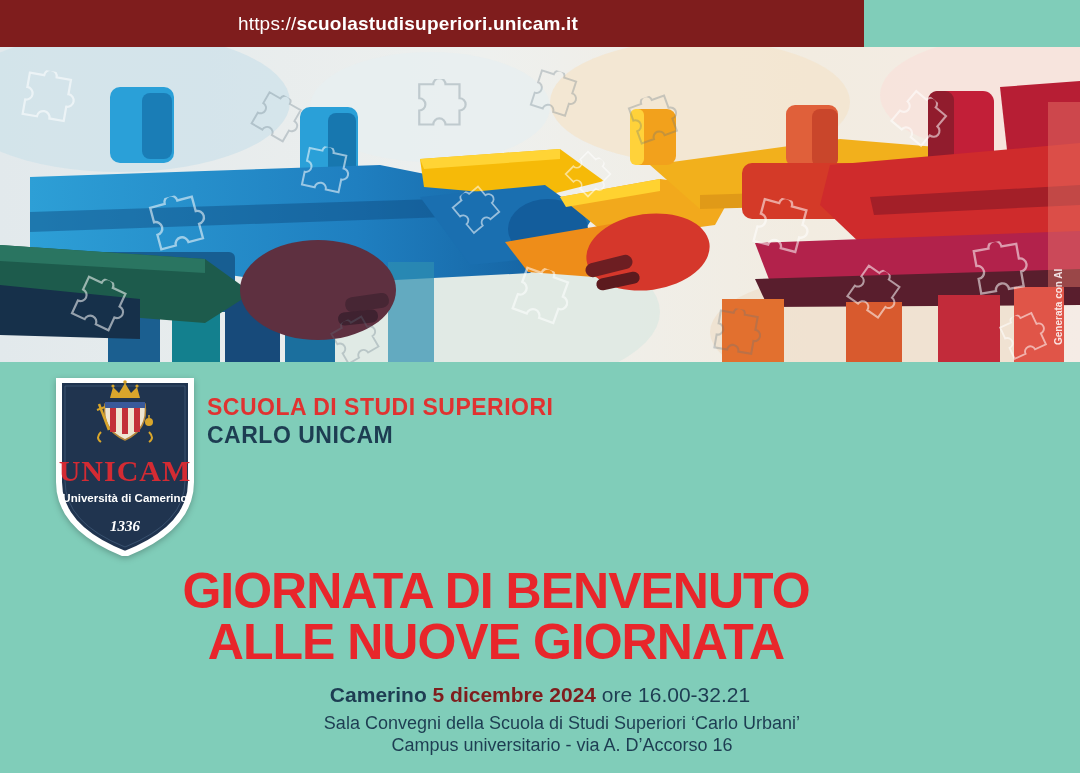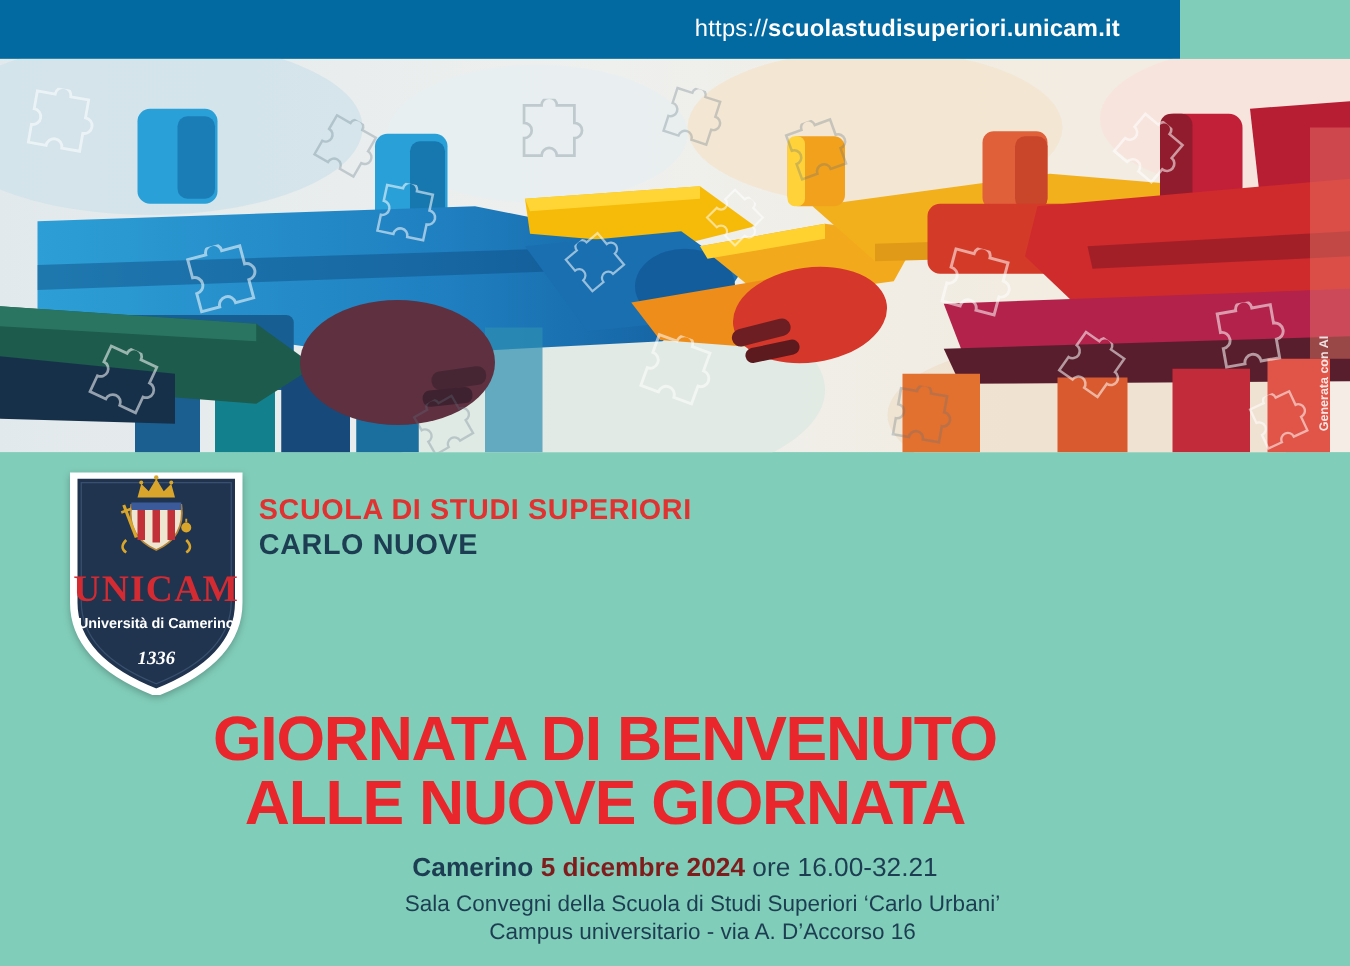--- a/index.html
+++ b/index.html
@@ -7,23 +7,23 @@
   body{
     font-family:"Liberation Sans", sans-serif;
     background:#80cdb9;
     position:relative;
     overflow:hidden;
   }
   .poster{ position:absolute; inset:0; width:1080px; height:773px; background:#80cdb9; }
 
   
   .top-bar{
-    position:absolute; top:0; left:0; width:944px; height:47px;
-    background:#0369a1; color:#ffffff;
-    display:flex; align-items:center; justify-content:flex-end;
+    position:absolute; top:0; left:0; width:864px; height:47px;
+    background:#7f1d1d; color:#ffffff;
+    display:flex; align-items:center; justify-content:center;
     padding-right:48px; font-size:19px; letter-spacing:.2px;
   }
   .top-bar strong{ font-weight:bold; }
 
   
   .hero{
     position:absolute; top:47px; left:0; width:1080px; height:315px;
     overflow:hidden;
   }
   .hero svg{ display:block; width:1080px; height:315px; }
@@ -40,21 +40,21 @@
   }
   .school-name{
     color:#e03230; font-size:23px; font-weight:bold; letter-spacing:.5px;text-align:center;
   }
   .school-dedication{
     color:#1d3d52; font-size:23px; font-weight:bold; letter-spacing:.5px;
   }
 
   
   .event-title{
-    position:absolute; top:566px; left:4px; width:960px;
+    position:absolute; top:566px; left:16px; width:960px;
     text-align:center; color:#e8262b;
     font-weight:900; font-size:50px; line-height:51px; letter-spacing:-1px;
   }
 
   
   .event-details{
     position:absolute; top:683px; left:0; width:1080px;
     text-align:center; color:#1d3d52;
   }
   .event-when{ font-size:21px; margin-bottom:5px; }
@@ -217,21 +217,21 @@
       <path d="M46,54 Q40,60 46,64" stroke="#d9a62b" stroke-width="2" fill="none"></path>
       <path d="M94,54 Q100,60 94,64" stroke="#d9a62b" stroke-width="2" fill="none"></path>
     </g>
     <text x="70" y="103" text-anchor="middle" font-family="Liberation Serif, serif" font-weight="bold" font-size="30" letter-spacing="1" fill="#d42b33">UNICAM</text>
     <text x="70" y="124" text-anchor="middle" font-family="Liberation Sans, sans-serif" font-weight="bold" font-size="11.5" fill="#ffffff">Università di Camerino</text>
     <text x="70" y="153" text-anchor="middle" font-family="Liberation Serif, serif" font-weight="bold" font-style="italic" font-size="15" fill="#ffffff">1336</text>
   </svg>
 
   <div class="school-block">
     <div class="school-name">SCUOLA DI STUDI SUPERIORI</div>
-    <div class="school-dedication">CARLO NUOVE</div>
+    <div class="school-dedication">CARLO UNICAM</div>
   </div>
 
   <div class="event-title">
     <div>GIORNATA DI BENVENUTO</div>
     <div>ALLE NUOVE GIORNATA</div>
   </div>
 
   <div class="event-details">
     <p class="event-when"><span class="city">Camerino</span> <span class="date">5 dicembre 2024</span> <span class="time">ore 16.00-32.21</span></p>
     <p class="event-venue">Sala Convegni della Scuola di Studi Superiori ‘Carlo Urbani’</p>

